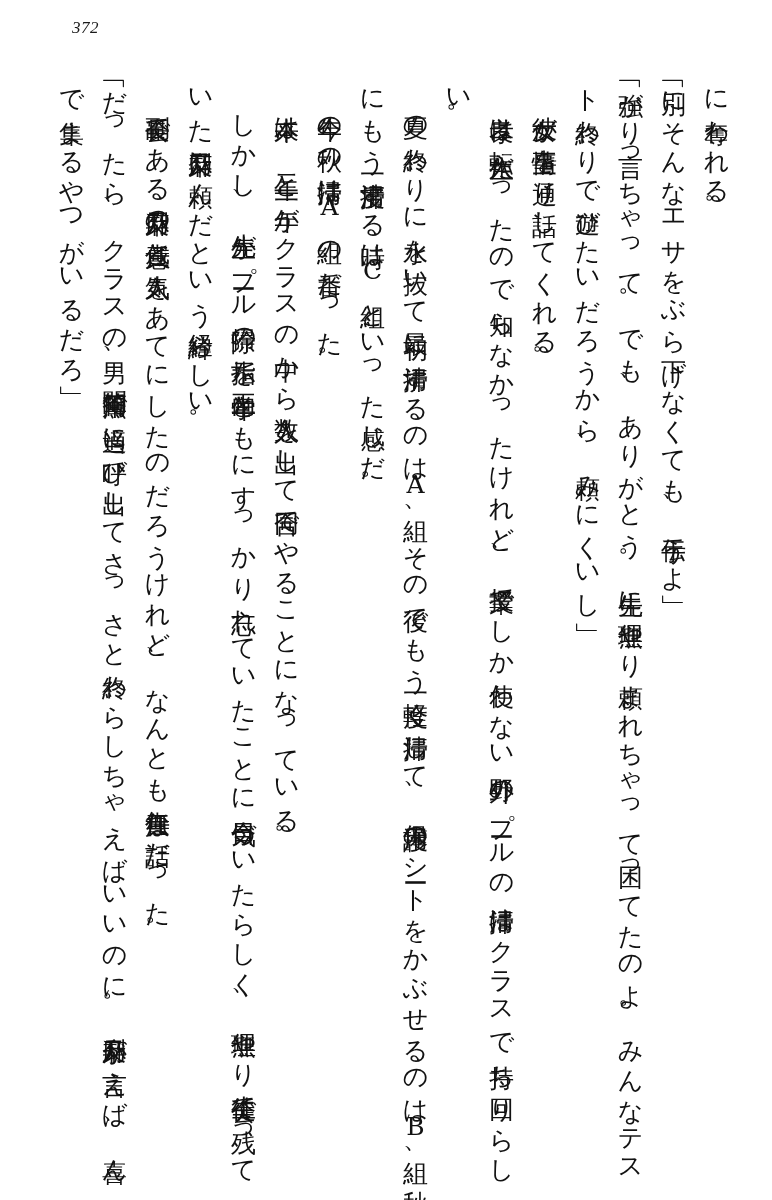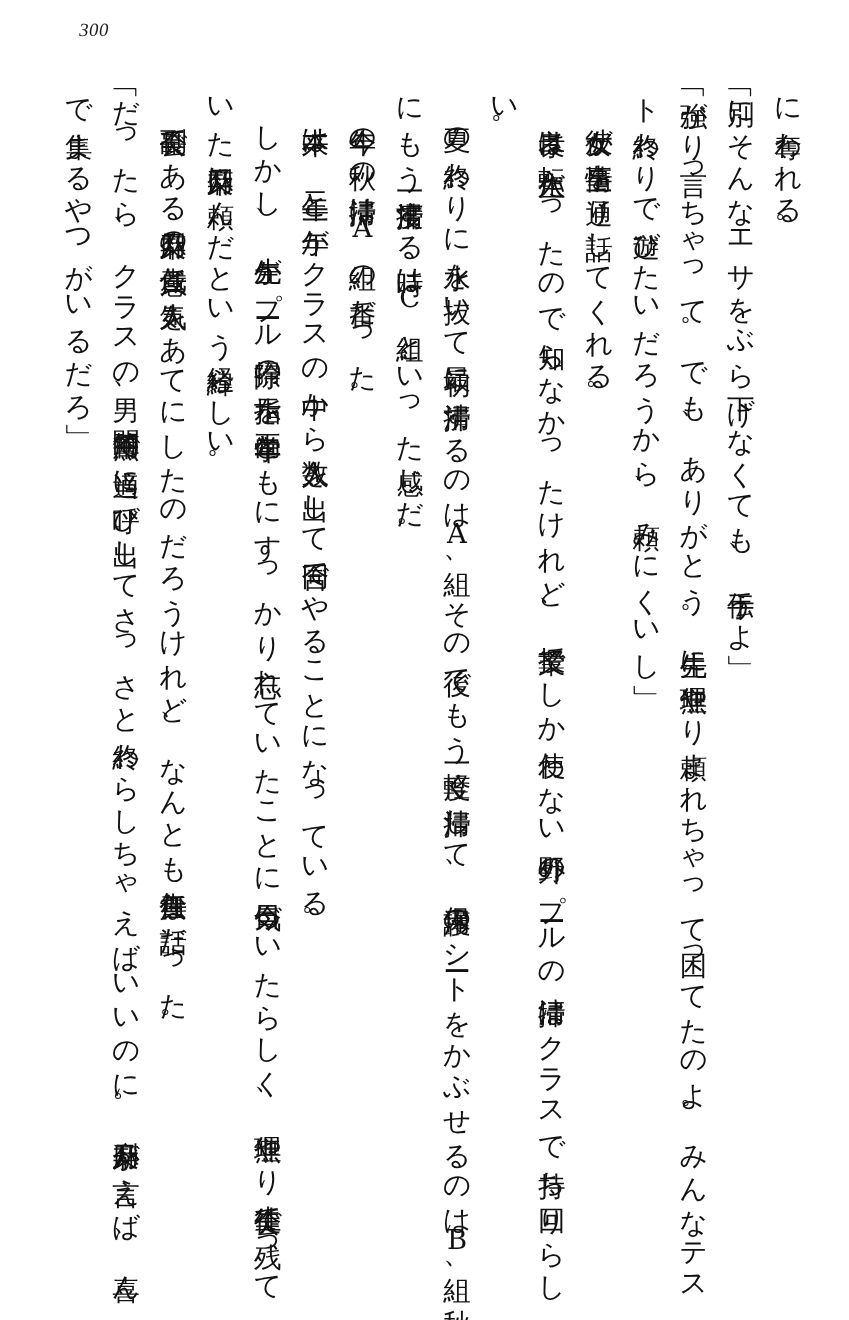--- a/index.html
+++ b/index.html
@@ -55,21 +55,21 @@
   }
   .text-body p.noindent {
     text-indent: 0;
   }
 </style>
 </head>
 <body>
 
 <div class="page">
 
-  <div class="page-number">300</div>
+  <div class="page-number">372</div>
 
   <div class="text-body">
       <p class="noindent">に奪われる。</p>
       <p class="noindent">「別にそんなエサをぶら下げなくても、手伝うよ」</p>
       <p class="noindent">「強がり言っちゃって。でも、ありがとう。先生に無理やり頼まれちゃって困ってたのよ。みんなテスト終わりで遊びたいだろうから、頼みにくいし」</p>
       <p class="indent">彼女が事情を一通り話してくれる。</p>
       <p class="indent">良孝は転入生だったので知らなかったけれど、授業でしか使わない野外のプールの清掃はクラスで持ち回りらしい。</p>
       <p class="indent">夏の終わりに水を抜いて最初に清掃するのはA組、その後でもう一度軽く清掃して、保護用のシートをかぶせるのはB組、秋にもう一度清掃する時はC組といった感じだ。</p>
       <p class="indent">今年の秋の清掃はA組の番だった。</p>
       <p class="indent">本来は、二年と一年がクラスの中から数人を出して合同でやることになっている。</p>

